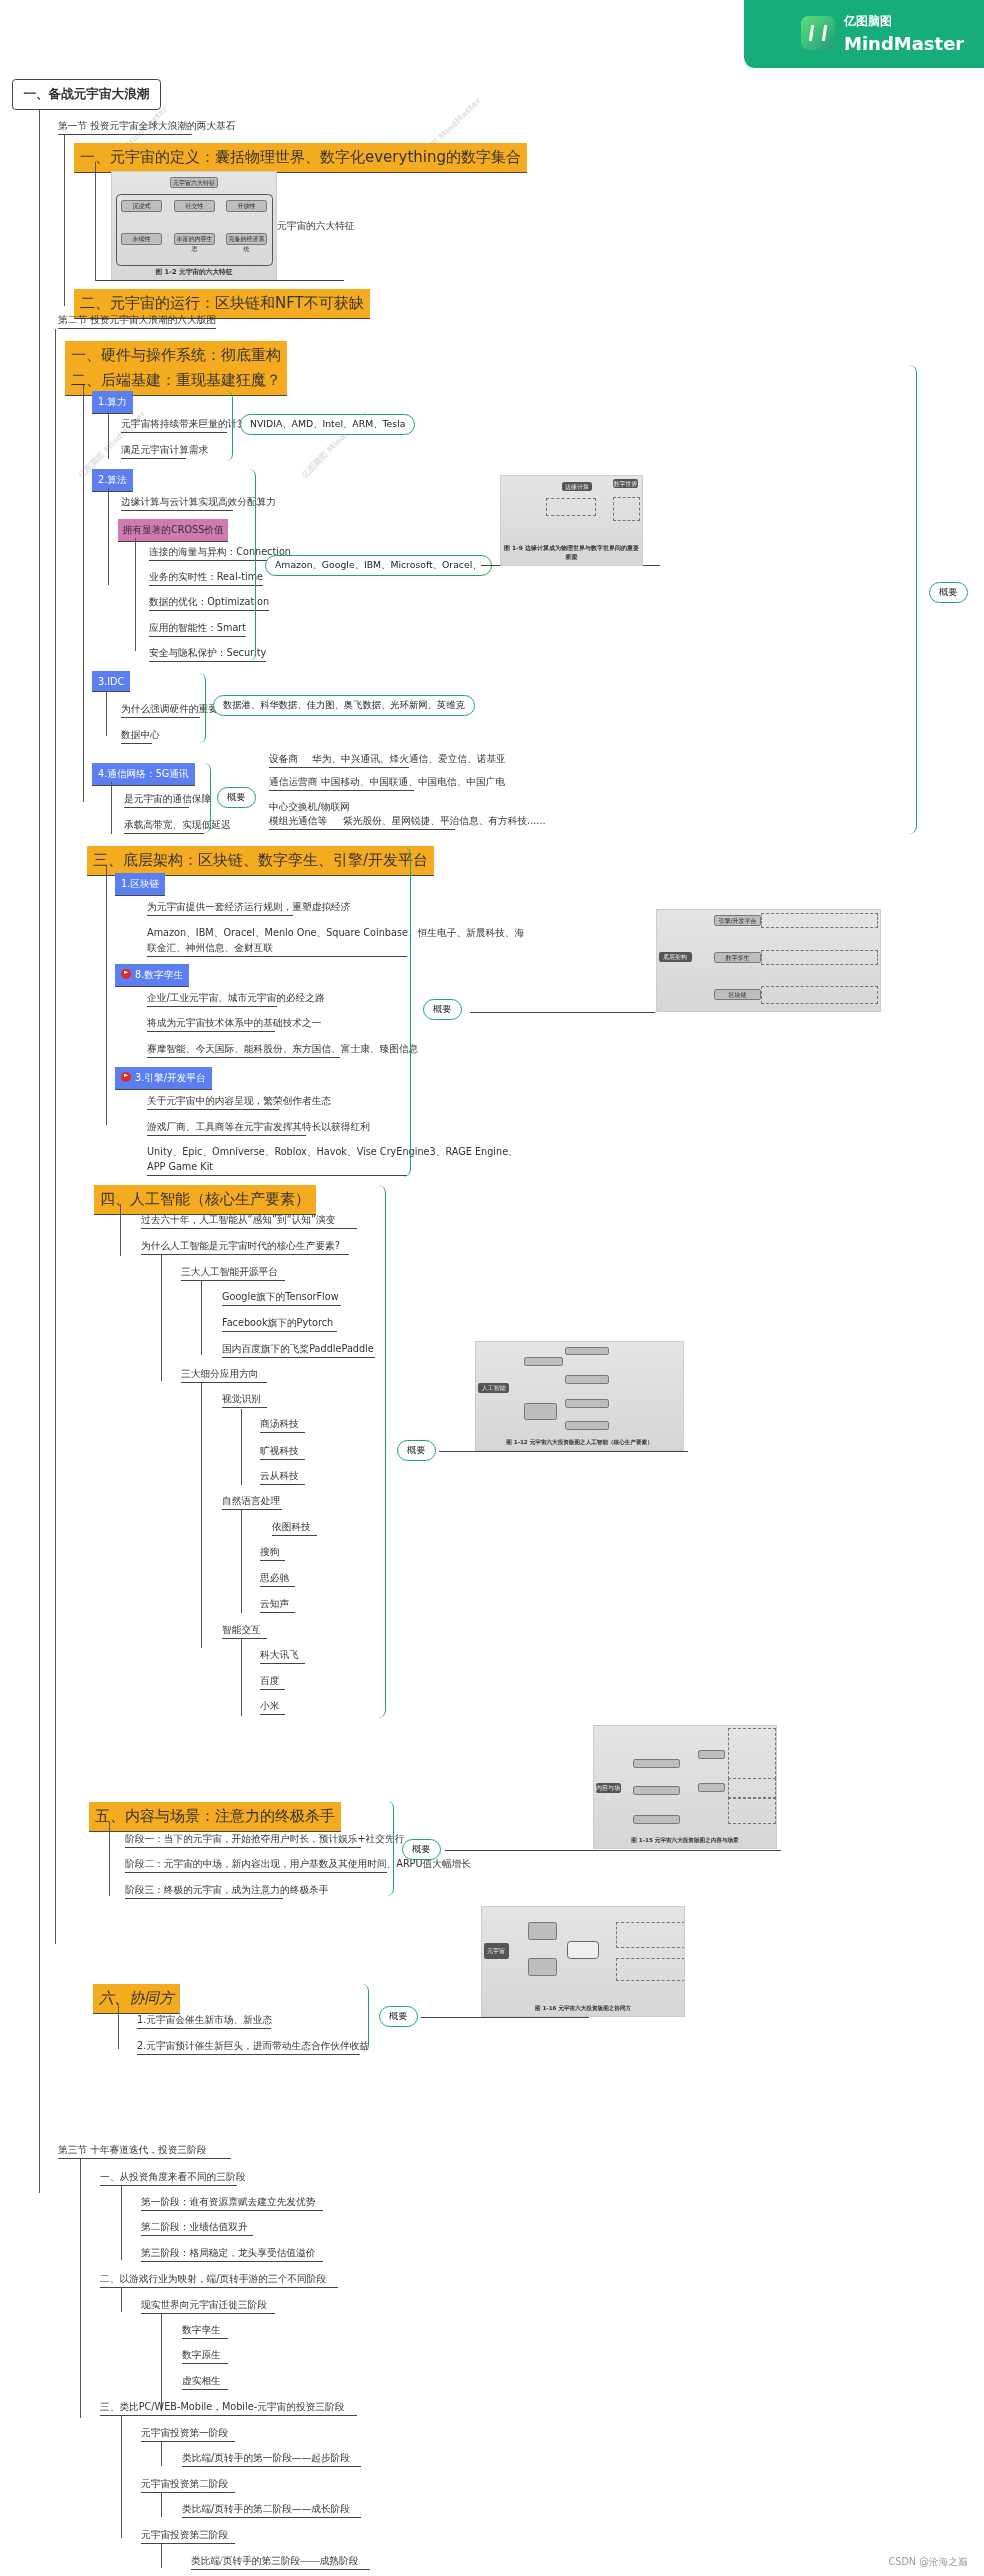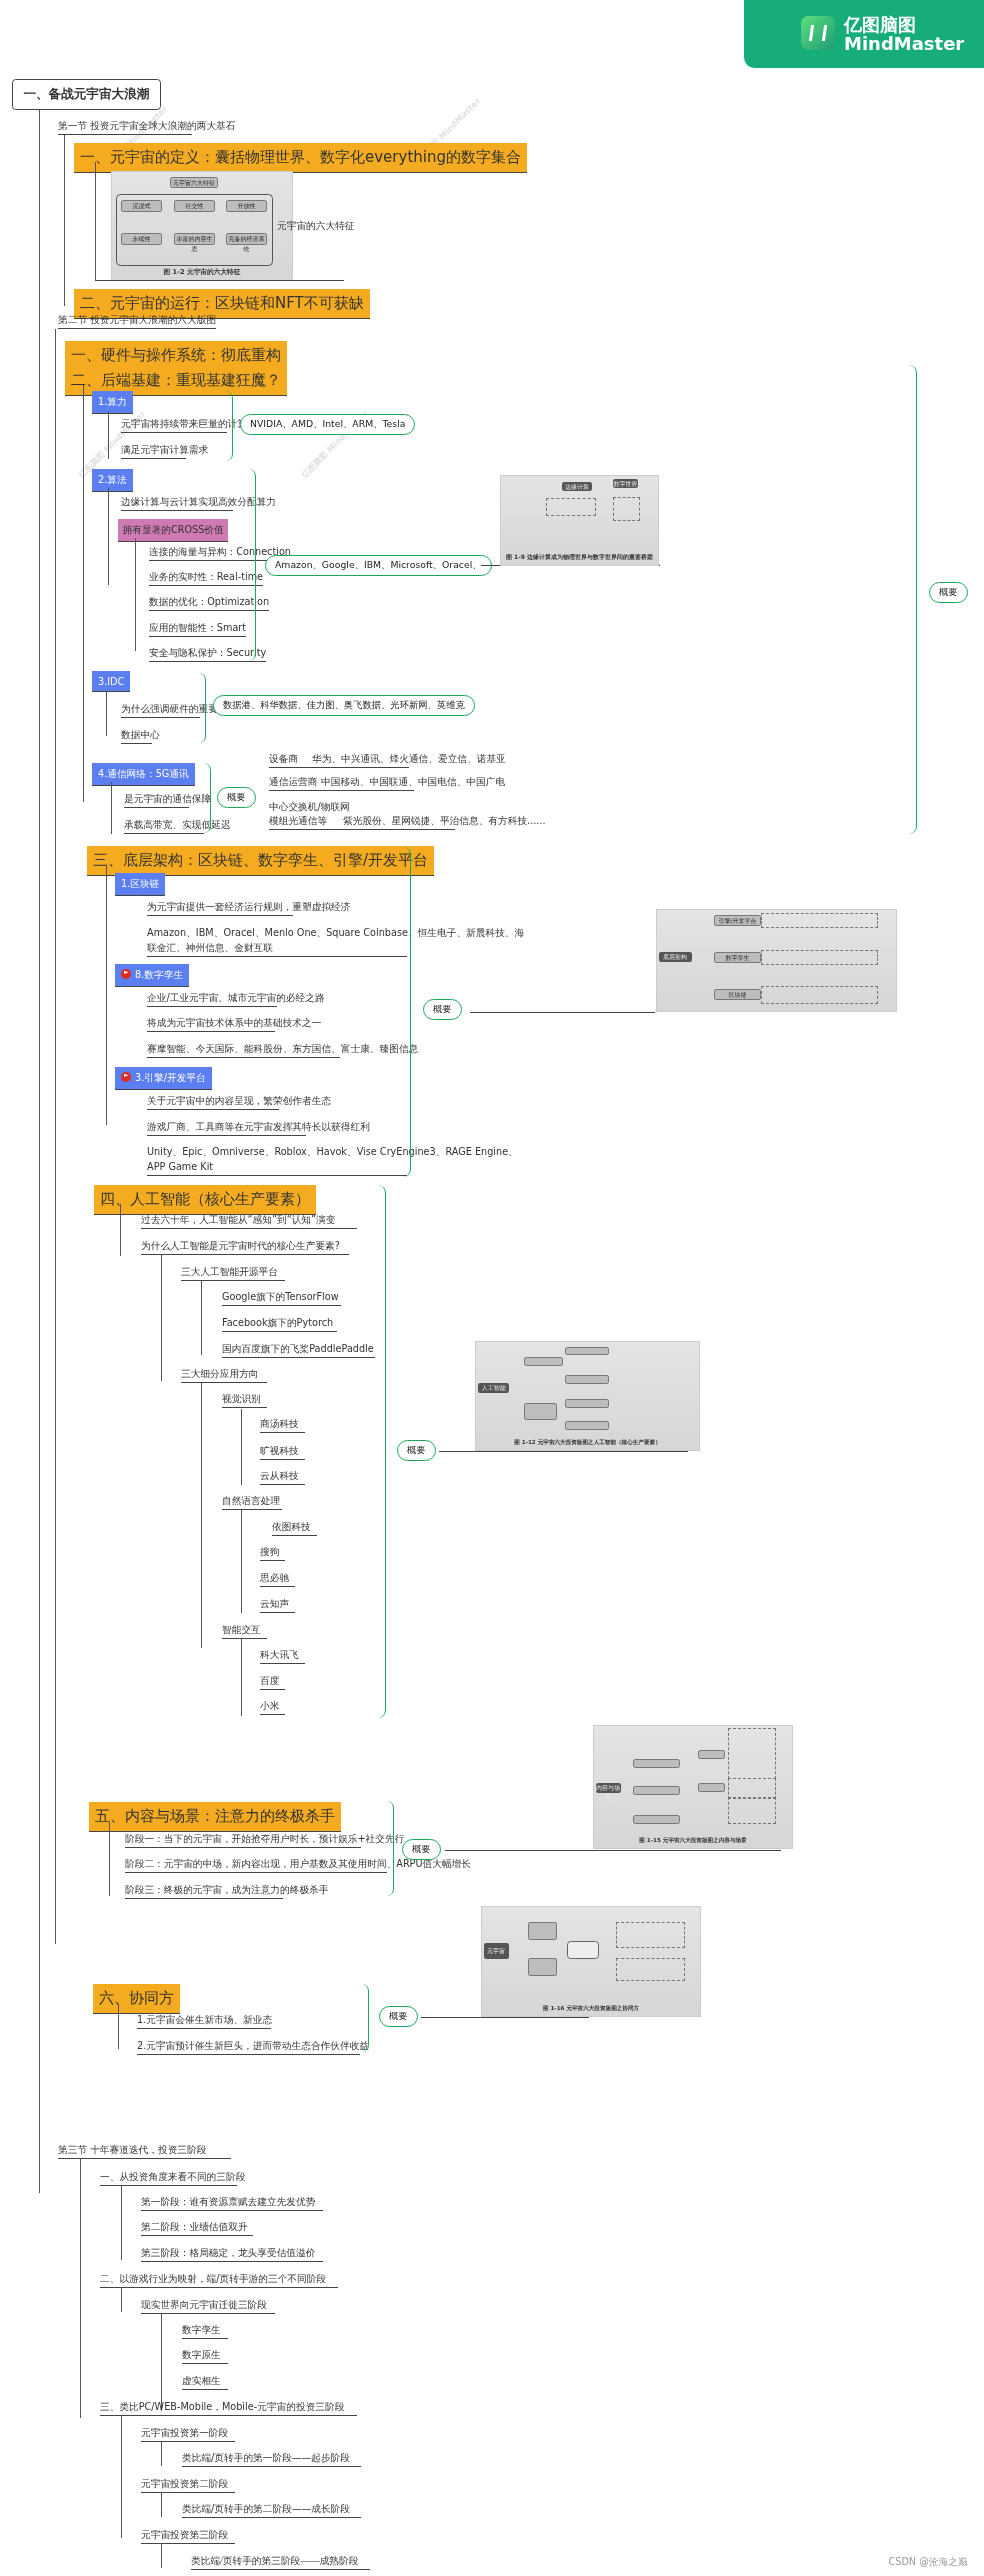--- a/index.html
+++ b/index.html
@@ -10,29 +10,29 @@
   .vline{position:absolute;width:0.7px;background:#555;}
   .hl-orange{position:absolute;background:#f5ab1f;color:#333;font-size:15px;padding:5.2px 6px 4.5px 6px;border-bottom:0.7px solid #444;white-space:nowrap;}
   .hl-blue{position:absolute;background:#5b7ff0;color:#fff;font-size:9.7px;padding:4.5px 6px;border-bottom:0.7px solid #444;white-space:nowrap;}
   .hl-blue .t{color:#222;}
   .hl-pink{position:absolute;background:#cf7ab3;color:#333;font-size:9.7px;padding:4.5px 4.5px;border-bottom:0.7px solid #444;white-space:nowrap;}
   .pill{position:absolute;border:1.5px solid #1aa95a;border-radius:12px;padding:3px 9px;font-size:9.3px;white-space:nowrap;background:#fff;color:#222;}
   .brace{position:absolute;border-right:1.5px solid #1aa95a;border-radius:0 7.4px 7.4px 0;width:6px;}
   .bigbrace{position:absolute;border-right:1.5px solid #1aa95a;border-radius:0 10.4px 10.4px 0;width:7.4px;}
   .flag{display:inline-block;width:10.4px;height:10.4px;border-radius:5.2px;background:#e02b1f;vertical-align:-1.5px;margin-right:3.7px;position:relative;}
   .flag::after{content:"";position:absolute;left:3px;top:2.2px;width:4.5px;height:4.5px;background:#fff;clip-path:polygon(0 0,100% 30%,0 70%);}
-  .photo{position:absolute;background:linear-gradient(180deg,#e4e4e4,#d6d6d6);border:0.7px solid #ccc;overflow:hidden;padding-left:16px;}
+  .photo{position:absolute;background:linear-gradient(180deg,#e4e4e4,#d6d6d6);border:0.7px solid #ccc;overflow:hidden;}
   .photo .cap{position:absolute;bottom:3px;left:0;right:0;text-align:center;font-size:6.7px;font-weight:bold;color:#333;}
   .pbox{position:absolute;background:#bdbdbd;border:0.7px solid #777;font-size:6px;text-align:center;color:#222;border-radius:2.2px;}
   .pdark{position:absolute;background:#555;color:#eee;font-size:6px;text-align:center;border-radius:2.2px;}
   .pdash{position:absolute;border:0.7px dashed #777;font-size:5.2px;color:#333;padding:1.5px;line-height:6.7px;}
   .logo{position:absolute;right:0;top:0;width:240px;height:68px;background:#16ad78;border-radius:0 0 0 10.4px;}
   .logo-icon{position:absolute;left:57px;top:16.4px;width:34px;height:34px;border-radius:7.4px;background:linear-gradient(135deg,#5be07a,#1f9a7a);}
   .logo-icon::after{content:"";position:absolute;left:9px;top:9px;width:16.4px;height:16.4px;border-left:3.7px solid #fff;border-right:3.7px solid #fff;box-sizing:border-box;transform:skewX(-8deg);}
-  .logo-t1{position:absolute;left:100px;top:13.4px;color:#fff;font-size:18px;font-weight:bold;}
+  .logo-t1{position:absolute;left:100px;top:13.4px;color:#fff;font-size:12px;font-weight:bold;}
   .logo-t2{position:absolute;left:100px;top:33px;color:#fff;font-size:18px;font-weight:bold;}
   .root{position:absolute;left:12px;top:79px;border:1.5px solid #444;border-radius:3.7px;padding:6px 10.4px;font-size:12.6px;font-weight:bold;background:#fff;}
   .footer{position:absolute;right:16.4px;bottom:7.4px;font-size:9.7px;color:#999;}
   .wm{position:absolute;color:#e0e0e0;font-size:8.2px;transform:rotate(-45deg);font-weight:bold;}
 </style>
 </head>
 <body>
 
 <div class="logo">
   <div class="logo-icon"></div>
@@ -206,21 +206,21 @@
   <div class="pbox" style="left:39px;top:60px;width:45px;height:6.7px;"></div>
   <div class="pbox" style="left:39px;top:89px;width:45px;height:6.7px;"></div>
   <div class="pbox" style="left:104px;top:24px;width:25px;height:6.7px;"></div>
   <div class="pbox" style="left:104px;top:57px;width:25px;height:6.7px;"></div>
   <div class="pdash" style="left:134px;top:1.5px;width:43px;height:46px;"></div>
   <div class="pdash" style="left:134px;top:52px;width:43px;height:16.4px;"></div>
   <div class="pdash" style="left:134px;top:71px;width:43px;height:22px;"></div>
   <div class="cap" style="font-size:5.6px;">图 1-15  元宇宙六大投资版图之内容与场景</div>
 </div>
 
-<div class="hl-orange" style="left:93px;top:1984px;">六、协同方</div>
+<div class="hl-orange" style="left:93px;top:1984px;font-style:italic;">六、协同方</div>
 <div class="vline" style="left:118px;top:2004px;height:45px;"></div>
 <div class="node" style="left:137px;top:2013px;width:134px;"><span>1.元宇宙会催生新市场、新业态</span></div>
 <div class="node" style="left:137px;top:2039px;width:223px;"><span>2.元宇宙预计催生新巨头，进而带动生态合作伙伴收益</span></div>
 <div class="brace" style="left:362px;top:1984px;height:68px;"></div>
 <div class="pill" style="left:379px;top:2006px;">概要</div>
 <div class="abs" style="left:421px;top:2017px;width:168px;border-bottom:0.7px solid #444;"></div>
 <div class="photo" style="left:481px;top:1906px;width:202px;height:109px;">
   <div class="pdark" style="left:1.5px;top:36px;width:25px;height:16.4px;line-height:16.4px;">元宇宙</div>
   <div class="pbox" style="left:46px;top:15px;width:27px;height:16.4px;"></div>
   <div class="pbox" style="left:46px;top:51px;width:27px;height:16.4px;"></div>

